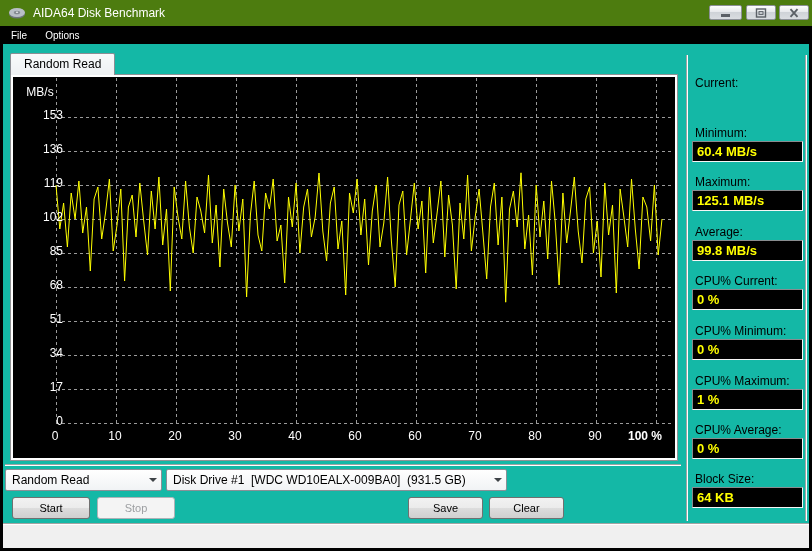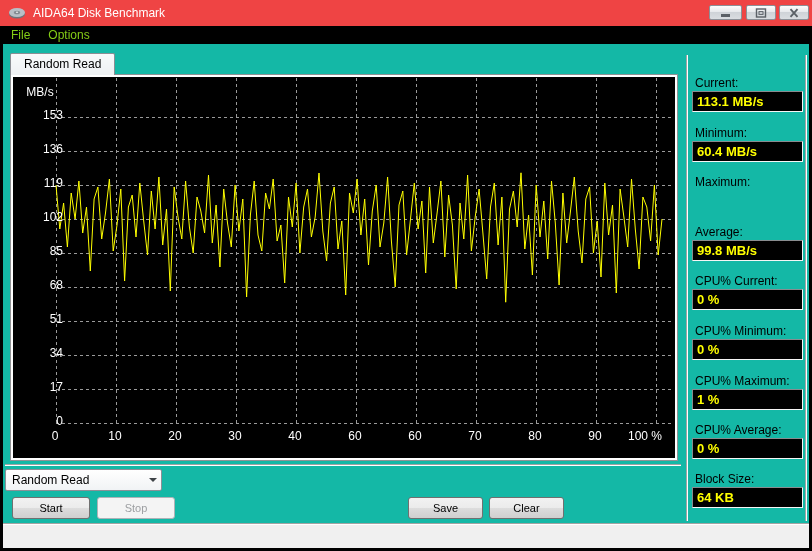--- a/index.html
+++ b/index.html
@@ -1,32 +1,32 @@
 <!DOCTYPE html>
 <html><head>
 <meta charset="utf-8">
 <style>
   html,body{margin:0;padding:0;background:#444;font-family:"Liberation Sans","DejaVu Sans",sans-serif;}
   *{box-sizing:border-box;cursor:default;-webkit-user-select:none;user-select:none;}
   .window{position:relative;width:812px;height:551px;background:#000;overflow:hidden;}
 
   
-  .titlebar{position:absolute;left:0;top:0;width:812px;height:26px;background:#ef4444;display:flex;align-items:center;}
+  .titlebar{position:absolute;left:0;top:0;width:812px;height:26px;background:#4d7c0f;display:flex;align-items:center;}
   .title-icon{margin-left:8px;width:18px;height:14px;display:flex;align-items:center;}
   .title-text{color:#fff;font-size:12px;margin-left:7px;}
   .winbtn{position:absolute;top:5px;height:15px;border:1px solid #8c9097;border-radius:2px;
     background:linear-gradient(180deg,#fdfdfd,#e7e9ec 45%,#cfd3d8 50%,#dadde1);
     display:flex;align-items:center;justify-content:center;}
   .winbtn.min{left:709px;width:33px;}
   .winbtn.max{left:746px;width:30px;}
   .winbtn.close{left:779px;width:30px;}
 
   
   .menubar{position:absolute;left:0;top:26px;width:812px;height:18px;background:#000;display:flex;align-items:center;}
-  .menu-item{color:#84cc16;font-size:12px;padding:1px 9px;}
+  .menu-item{color:#ffffff;font-size:10px;padding:1px 9px;}
   .menu-item:first-child{margin-left:2px;}
   .menu-strip{position:absolute;left:3px;top:44px;width:806px;height:6px;
     background:linear-gradient(180deg,#5a6472,#9aa5b3 55%,#e4e8ed);}
 
   
   .client{position:absolute;left:3px;top:44px;width:806px;height:504px;background:#14b8a6;}
 
   
   .tab{position:absolute;left:7px;top:9px;height:22px;padding:3px 13px 0 13px;
     background:linear-gradient(180deg,#f8fafb,#eef1f3);
@@ -168,39 +168,39 @@
             <div class="xtick" style="left: 14px;">0</div>
             <div class="xtick" style="left: 74px;">10</div>
             <div class="xtick" style="left: 134px;">20</div>
             <div class="xtick" style="left: 194px;">30</div>
             <div class="xtick" style="left: 254px;">40</div>
             <div class="xtick" style="left: 314px;">60</div>
             <div class="xtick" style="left: 374px;">60</div>
             <div class="xtick" style="left: 434px;">70</div>
             <div class="xtick" style="left: 494px;">80</div>
             <div class="xtick" style="left: 554px;">90</div>
-            <div class="xtick" style="left: 604px;">100 %</div>
+            <div class="xtick" style="left: 604px; font-weight: bold;">100 %</div>
           </div>
       </div>
     </div>
 
     <div class="hsep tab-bottom-line"></div>
     <div class="vsep stats-left-line"></div>
     <div class="vsep stats-right-line"></div>
 
     <div class="stat" style="top:32px">
       <span class="stat-label">Current:</span>
-      <div class="stat-value">113.1 MB/s</div>
     </div>
     <div class="stat" style="top:82px">
       <span class="stat-label">Minimum:</span>
       <div class="stat-value">60.4 MB/s</div>
     </div>
     <div class="stat" style="top:131px">
       <span class="stat-label">Maximum:</span>
+      <div class="stat-value">125.1 MB/s</div>
     </div>
     <div class="stat" style="top:181px">
       <span class="stat-label">Average:</span>
       <div class="stat-value">99.8 MB/s</div>
     </div>
     <div class="stat" style="top:230px">
       <span class="stat-label">CPU% Current:</span>
       <div class="stat-value">0 %</div>
     </div>
     <div class="stat" style="top:280px">
@@ -215,20 +215,24 @@
       <span class="stat-label">CPU% Average:</span>
       <div class="stat-value">0 %</div>
     </div>
     <div class="stat" style="top:428px">
       <span class="stat-label">Block Size:</span>
       <div class="stat-value">64 KB</div>
     </div>
 
     <div class="combo c1">
       <span class="combo-text">Random Read</span>
+      <span class="combo-arrow"></span>
+    </div>
+    <div class="combo c2">
+      <span class="combo-text">Disk Drive #1  [WDC WD10EALX-009BA0]  (931.5 GB)</span>
       <span class="combo-arrow"></span>
     </div>
 
     <div class="btn start">Start</div>
     <div class="btn stop disabled">Stop</div>
     <div class="btn save">Save</div>
     <div class="btn clear">Clear</div>
 
     <div class="hsep status-top-line"></div>
     <div class="statusbar">

